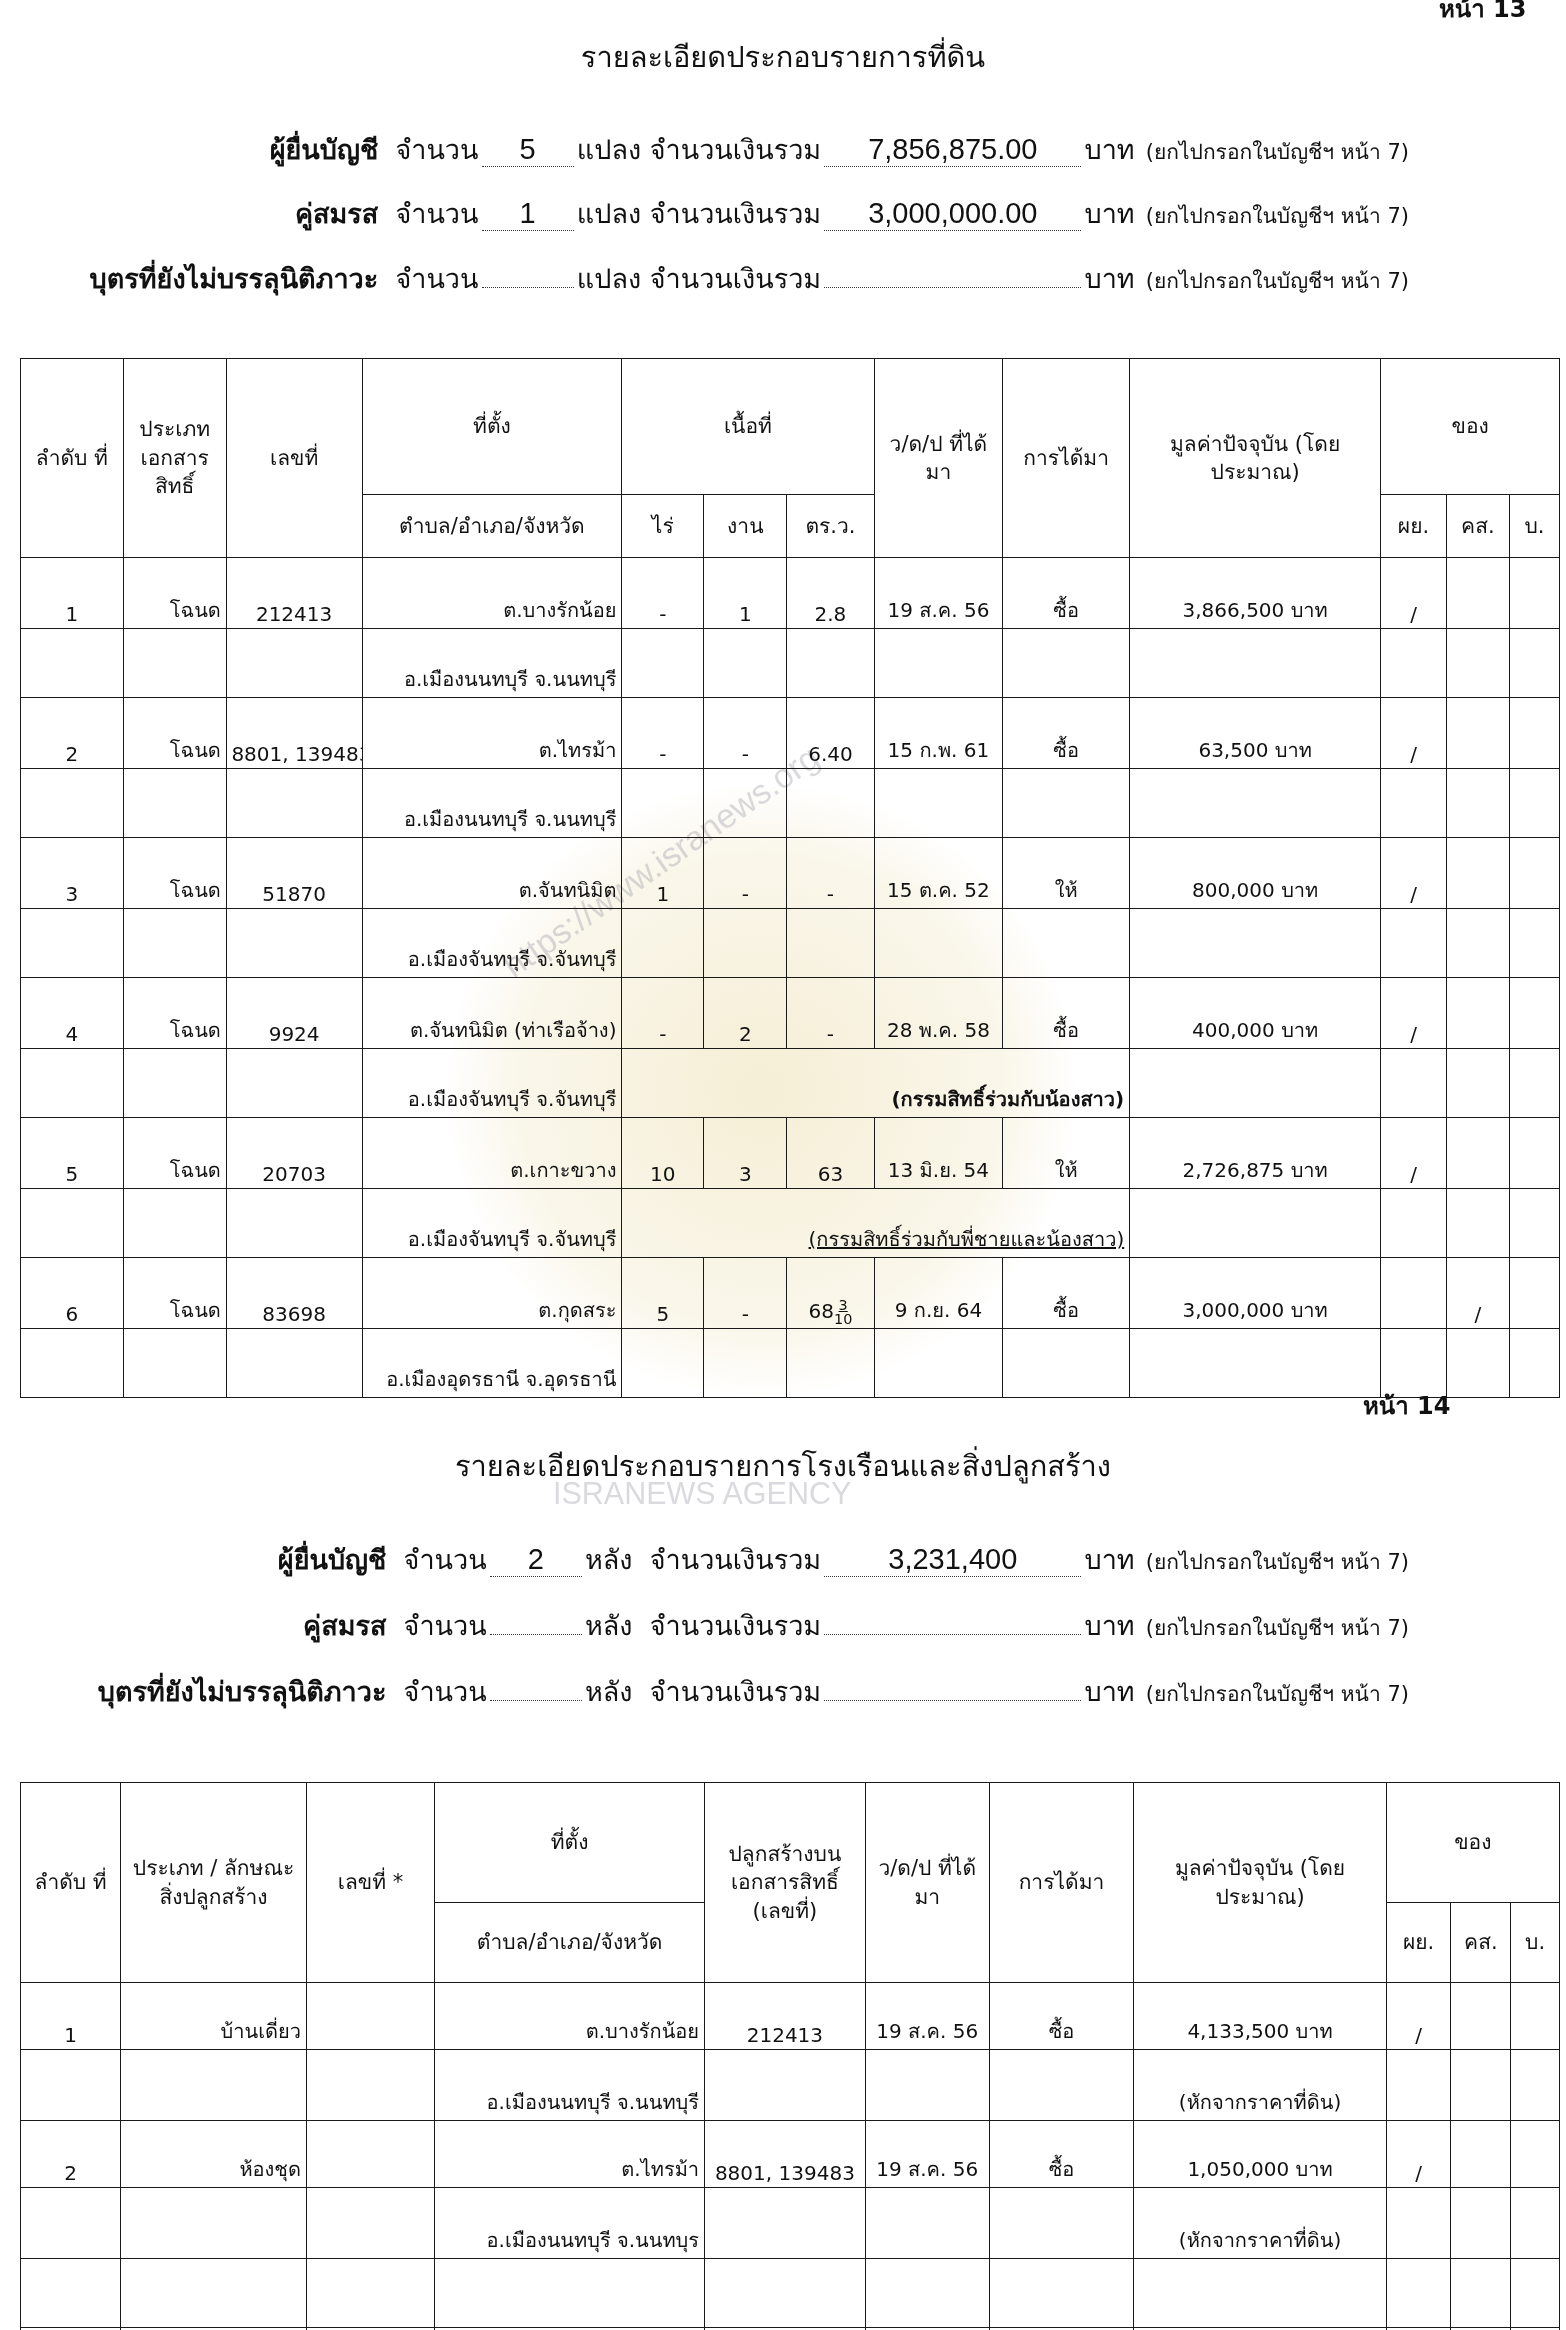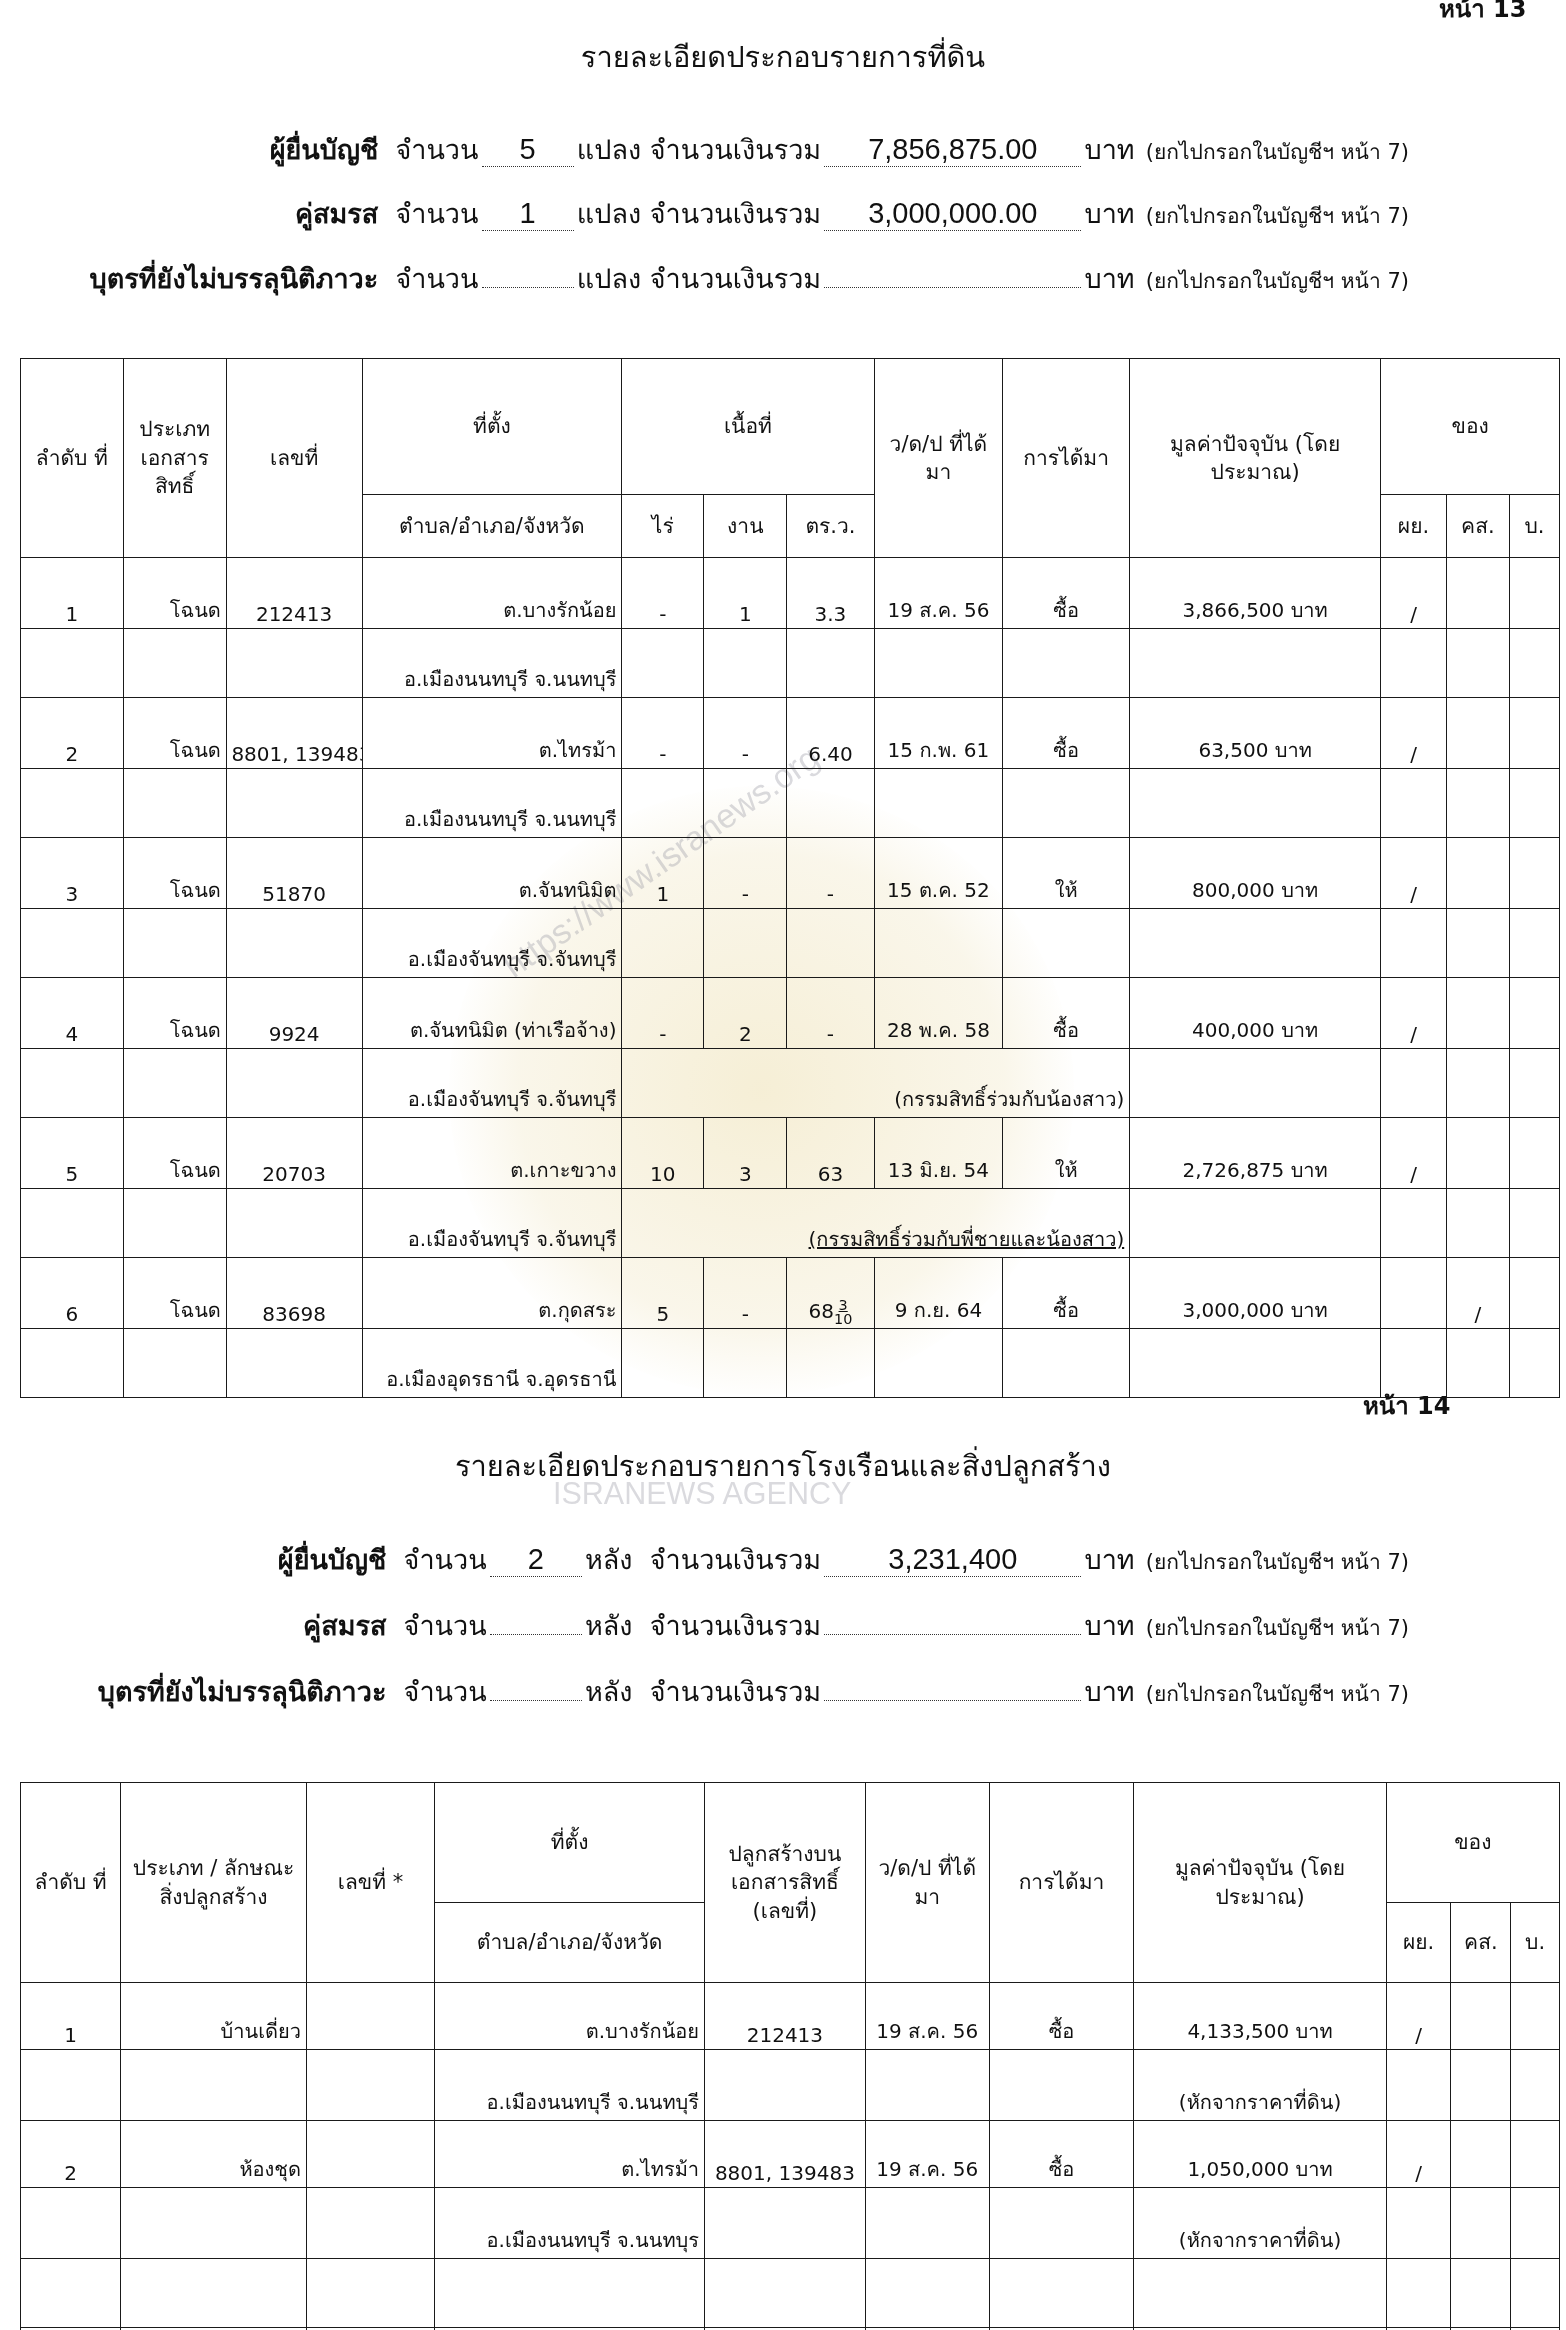--- a/index.html
+++ b/index.html
@@ -126,21 +126,21 @@
     </tr>
   </thead>
   <tbody id="land-body">
       <tr style="height: 71px;">
         <td class="c">1</td>
         <td class="l">โฉนด</td>
         <td class="c">212413</td>
         <td class="l">ต.บางรักน้อย</td>
         <td class="c">-</td>
         <td class="c">1</td>
-        <td class="c"><span>3.3</span></td>
+        <td class="c"><span>2.8</span></td>
         <td class="c">19 ส.ค. 56</td>
         <td class="c">ซื้อ</td>
         <td class="c">3,866,500 บาท</td>
         <td class="c">/</td>
         <td class="c"></td>
         <td class="c"></td>
       </tr>
       <tr style="height: 69px;">
         <td class="c"></td>
         <td class="c"></td>
@@ -229,21 +229,21 @@
         <td class="c">400,000 บาท</td>
         <td class="c">/</td>
         <td class="c"></td>
         <td class="c"></td>
       </tr>
       <tr style="height: 69px;">
         <td class="c"></td>
         <td class="c"></td>
         <td class="c"></td>
         <td class="l">อ.เมืองจันทบุรี จ.จันทบุรี</td>
-        <td class="l" colspan="5" style="overflow: visible;">(กรรมสิทธิ์ร่วมกับน้องสาว)</td>
+        <td class="l" colspan="5" style="overflow: visible; font-weight: bold;">(กรรมสิทธิ์ร่วมกับน้องสาว)</td>
         <td class="c"></td>
         <td class="c"></td>
         <td class="c"></td>
         <td class="c"></td>
       </tr>
       <tr style="height: 71px;">
         <td class="c">5</td>
         <td class="l">โฉนด</td>
         <td class="c">20703</td>
         <td class="l">ต.เกาะขวาง</td>

